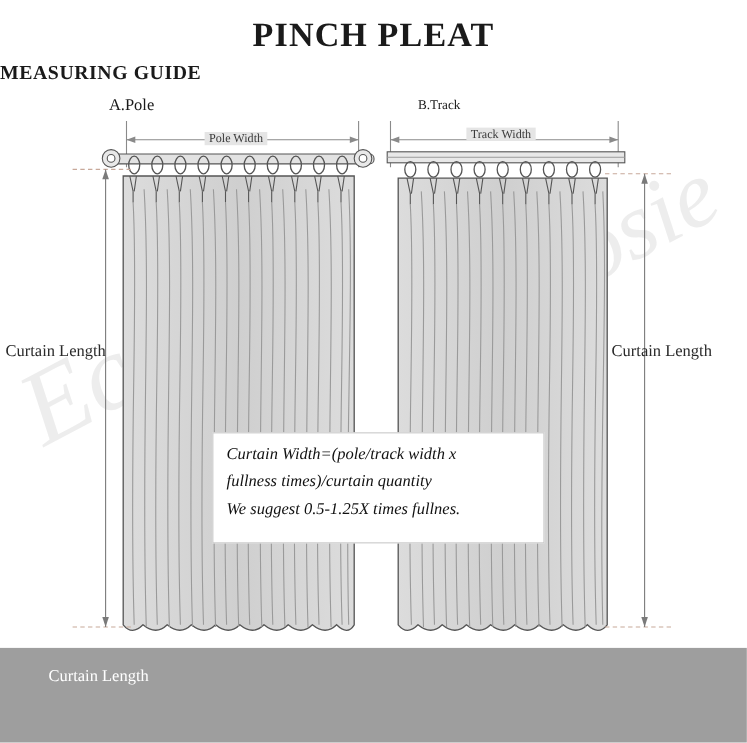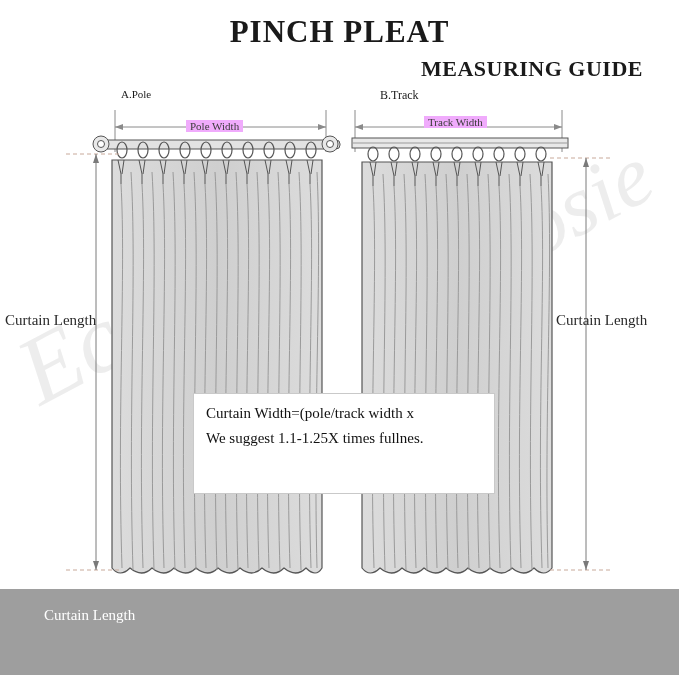--- a/index.html
+++ b/index.html
@@ -12,44 +12,44 @@
     overflow:hidden;
   }
   .stage{position:absolute;left:0;top:0;width:679px;height:675px;margin-top:12px;}
 
   
   .title{
     position:absolute;left:0;top:2px;width:679px;text-align:center;
     font-size:31px;font-weight:bold;letter-spacing:1px;
   }
   .subtitle{
-    position:absolute;left:0;top:44px;width:643px;text-align:right;
-    font-size:22px;font-weight:bold;letter-spacing:.5px;
-  }
-
-  .lbl-pole{position:absolute;left:121px;top:76px;font-size:11px;}
+    position:absolute;left:0;top:44px;width:643px;text-align:left;
+    font-size:18px;font-weight:bold;letter-spacing:.5px;
+  }
+
+  .lbl-pole{position:absolute;left:99px;top:76px;font-size:15px;}
   .lbl-track{position:absolute;left:380px;top:76px;font-size:12px;}
 
   
   .dim-text{
-    position:absolute;font-size:11px;color:#3a3a3a;background:#f0abfc;
+    position:absolute;font-size:11px;color:#3a3a3a;background:#e5e5e5;
     padding:0 4px;white-space:nowrap;
   }
   .side-len{
     position:absolute;font-size:15px;color:#2a2a2a;white-space:nowrap;
   }
 
   
   .panel{position:absolute;}
 
   
   .callout{
     position:absolute;left:193px;top:381px;width:302px;height:101px;
     background:#ffffff;border:1px solid #c9c9c9;
-    padding:10px 12px;box-sizing:border-box;
+    padding:10px 12px;box-sizing:border-box;font-style:italic;
   }
   .callout p{margin:0 0 7px 0;font-size:15px;line-height:18px;color:#111;}
   .callout p:last-child{margin-bottom:0;}
 
   
   .note{
     position:absolute;left:0;top:577px;width:679px;height:98px;
     background:#9e9e9e;color:#ffffff;box-sizing:border-box;
     padding:18px 22px 0 44px;
   }
@@ -237,20 +237,21 @@
   </svg>
 
   <div class="dim-text" style="left:186px;top:108px;">Pole Width</div>
   <div class="dim-text" style="left:424px;top:104px;">Track Width</div>
 
   <div class="side-len" style="left:5px;top:300px;">Curtain Length</div>
   <div class="side-len" style="left:556px;top:300px;">Curtain Length</div>
 
   <div class="callout">
     <p>Curtain Width=(pole/track width x</p>
-    <p>We suggest 1.1-1.25X times fullnes.</p>
+    <p>fullness times)/curtain quantity</p>
+    <p>We suggest 0.5-1.25X times fullnes.</p>
   </div>
 
   <div class="note">
     <p class="hd">Curtain Length</p>
   </div>
 
 </div>
 
 </body></html>

